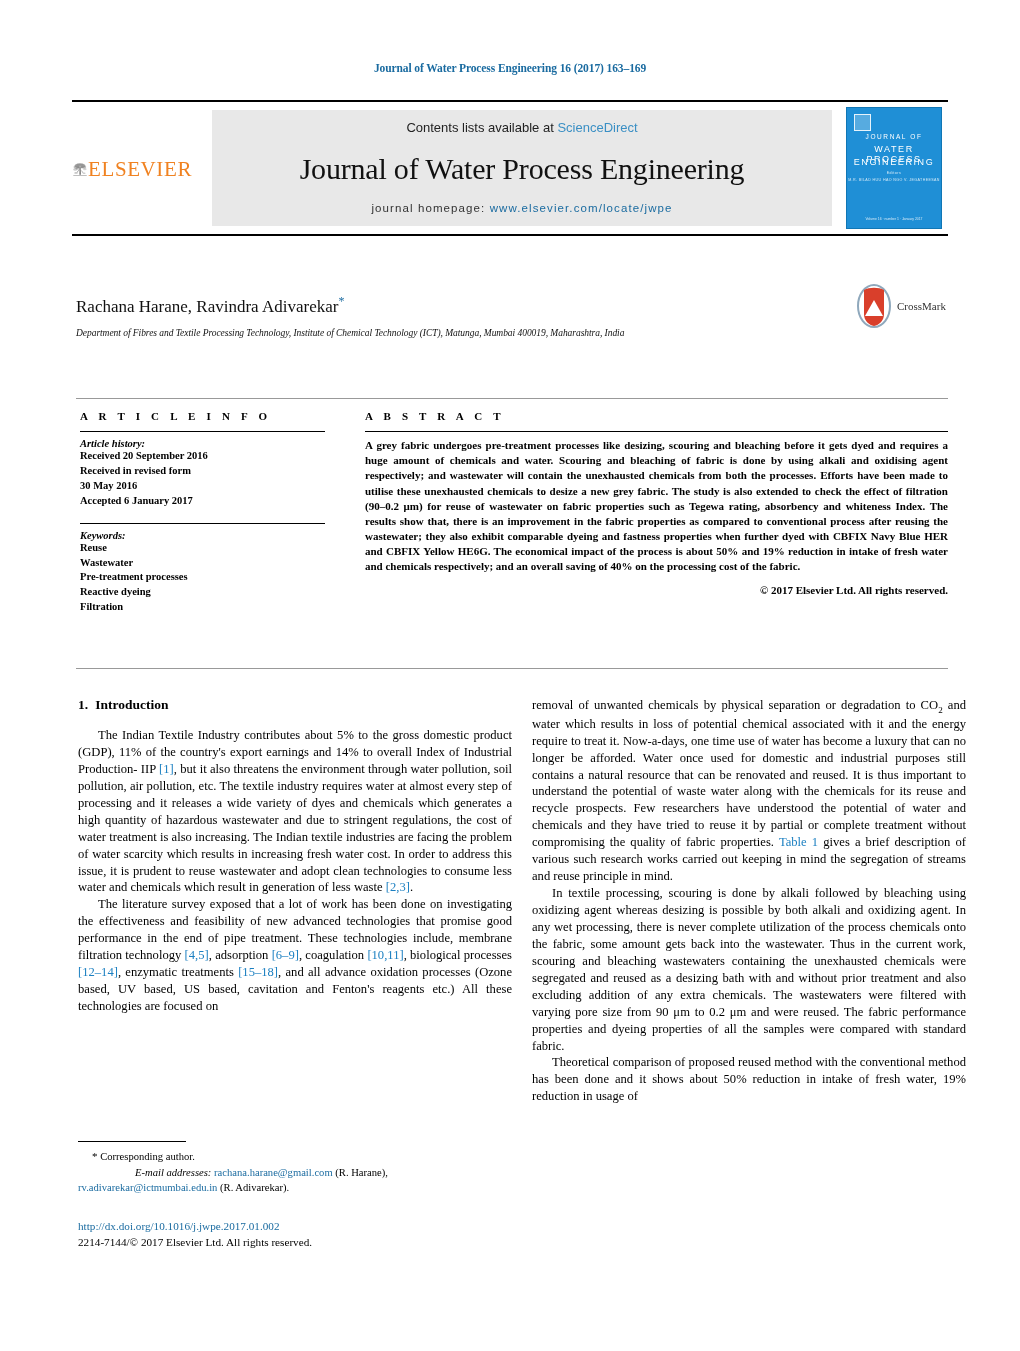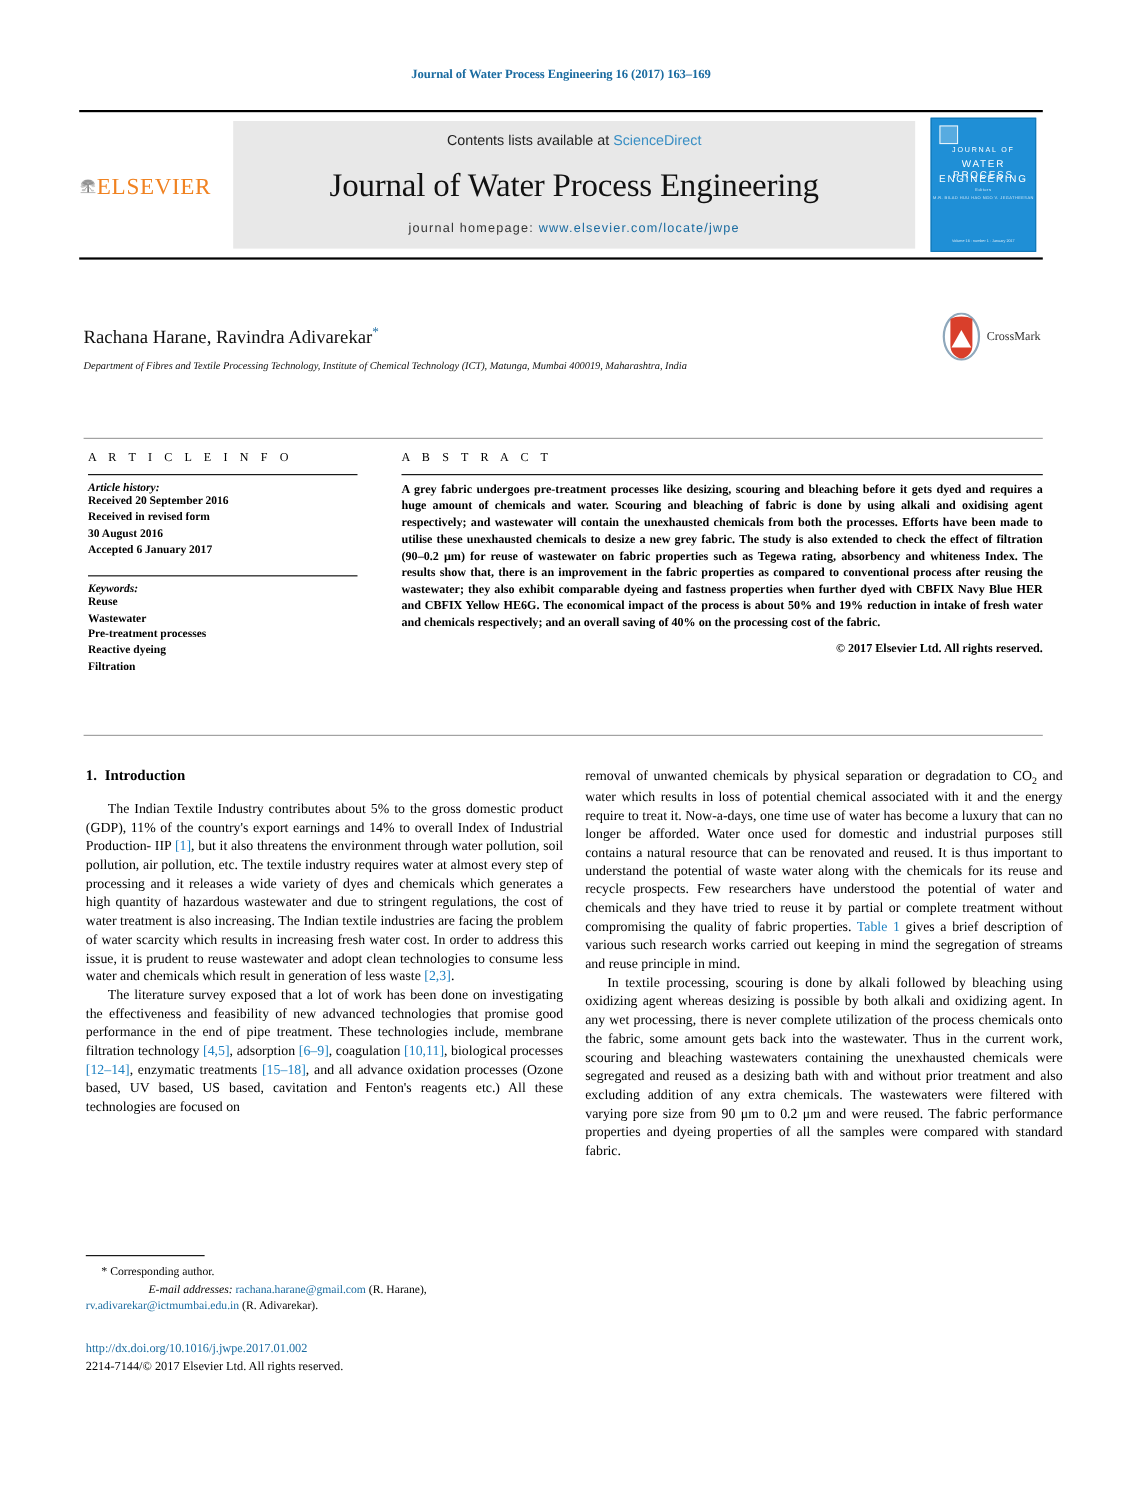--- a/index.html
+++ b/index.html
@@ -235,21 +235,21 @@
     width: 245px;
   }
   .abs-col {
     position: absolute;
     top: 410px;
     left: 365px;
     width: 583px;
   }
   .sec-label {
     font-family: "Liberation Serif", serif;
-    font-weight: normal;
+    font-weight: bold;
     font-size: 11px;
     letter-spacing: 4.2px;
     color: #000;
   }
   .thin-rule {
     border-top: 1px solid #000;
     margin-top: 9px;
     margin-bottom: 6px;
   }
   .ital-head {
@@ -419,21 +419,21 @@
   </div>
 
   <div class="mid-rule-top"></div>
 
   <div class="info-col">
     <div class="sec-label">A R T I C L E   I N F O</div>
     <div class="thin-rule"></div>
     <div class="ital-head">Article history:</div>
     <div class="info-line">Received 20 September 2016</div>
     <div class="info-line">Received in revised form</div>
-    <div class="info-line">30 August 2016</div>
+    <div class="info-line">30 May 2016</div>
     <div class="info-line">Accepted 6 January 2017</div>
 
     <div class="kw-block">
       <div class="kw-rule"></div>
       <div class="ital-head">Keywords:</div>
       <div class="info-line">Reuse</div>
       <div class="info-line">Wastewater</div>
       <div class="info-line">Pre-treatment processes</div>
       <div class="info-line">Reactive dyeing</div>
       <div class="info-line">Filtration</div>
@@ -453,20 +453,21 @@
     <div class="sec-heading">
       <span class="num">1.</span><span>Introduction</span>
     </div>
     <p class="body">The Indian Textile Industry contributes about 5% to the gross domestic product (GDP), 11% of the country's export earnings and 14% to overall Index of Industrial Production- IIP <span class="ref">[1]</span>, but it also threatens the environment through water pollution, soil pollution, air pollution, etc. The textile industry requires water at almost every step of processing and it releases a wide variety of dyes and chemicals which generates a high quantity of hazardous wastewater and due to stringent regulations, the cost of water treatment is also increasing. The Indian textile industries are facing the problem of water scarcity which results in increasing fresh water cost. In order to address this issue, it is prudent to reuse wastewater and adopt clean technologies to consume less water and chemicals which result in generation of less waste <span class="ref">[2,3]</span>.</p>
     <p class="body">The literature survey exposed that a lot of work has been done on investigating the effectiveness and feasibility of new advanced technologies that promise good performance in the end of pipe treatment. These technologies include, membrane filtration technology <span class="ref">[4,5]</span>, adsorption <span class="ref">[6–9]</span>, coagulation <span class="ref">[10,11]</span>, biological processes <span class="ref">[12–14]</span>, enzymatic treatments <span class="ref">[15–18]</span>, and all advance oxidation processes (Ozone based, UV based, US based, cavitation and Fenton's reagents etc.) All these technologies are focused on</p>
   </div>
 
   <div class="body-right">
     <p class="body" style="text-indent:0">removal of unwanted chemicals by physical separation or degradation to CO<span class="sub">2</span> and water which results in loss of potential chemical associated with it and the energy require to treat it. Now-a-days, one time use of water has become a luxury that can no longer be afforded. Water once used for domestic and industrial purposes still contains a natural resource that can be renovated and reused. It is thus important to understand the potential of waste water along with the chemicals for its reuse and recycle prospects. Few researchers have understood the potential of water and chemicals and they have tried to reuse it by partial or complete treatment without compromising the quality of fabric properties. <span class="ref">Table 1</span> gives a brief description of various such research works carried out keeping in mind the segregation of streams and reuse principle in mind.</p>
     <p class="body">In textile processing, scouring is done by alkali followed by bleaching using oxidizing agent whereas desizing is possible by both alkali and oxidizing agent. In any wet processing, there is never complete utilization of the process chemicals onto the fabric, some amount gets back into the wastewater. Thus in the current work, scouring and bleaching wastewaters containing the unexhausted chemicals were segregated and reused as a desizing bath with and without prior treatment and also excluding addition of any extra chemicals. The wastewaters were filtered with varying pore size from 90 μm to 0.2 μm and were reused. The fabric performance properties and dyeing properties of all the samples were compared with standard fabric.</p>
+    <p class="body">Theoretical comparison of proposed reused method with the conventional method has been done and it shows about 50% reduction in intake of fresh water, 19% reduction in usage of</p>
   </div>
 
   <div class="footnote">
     <div class="fn-rule"></div>
     <div class="fn-line" style="text-indent:14px">
       <span class="star">*</span>
       <span>Corresponding author.</span>
     </div>
     <div class="fn-line" style="text-indent:22px">
       <span class="fn-ital">E-mail addresses:</span>

